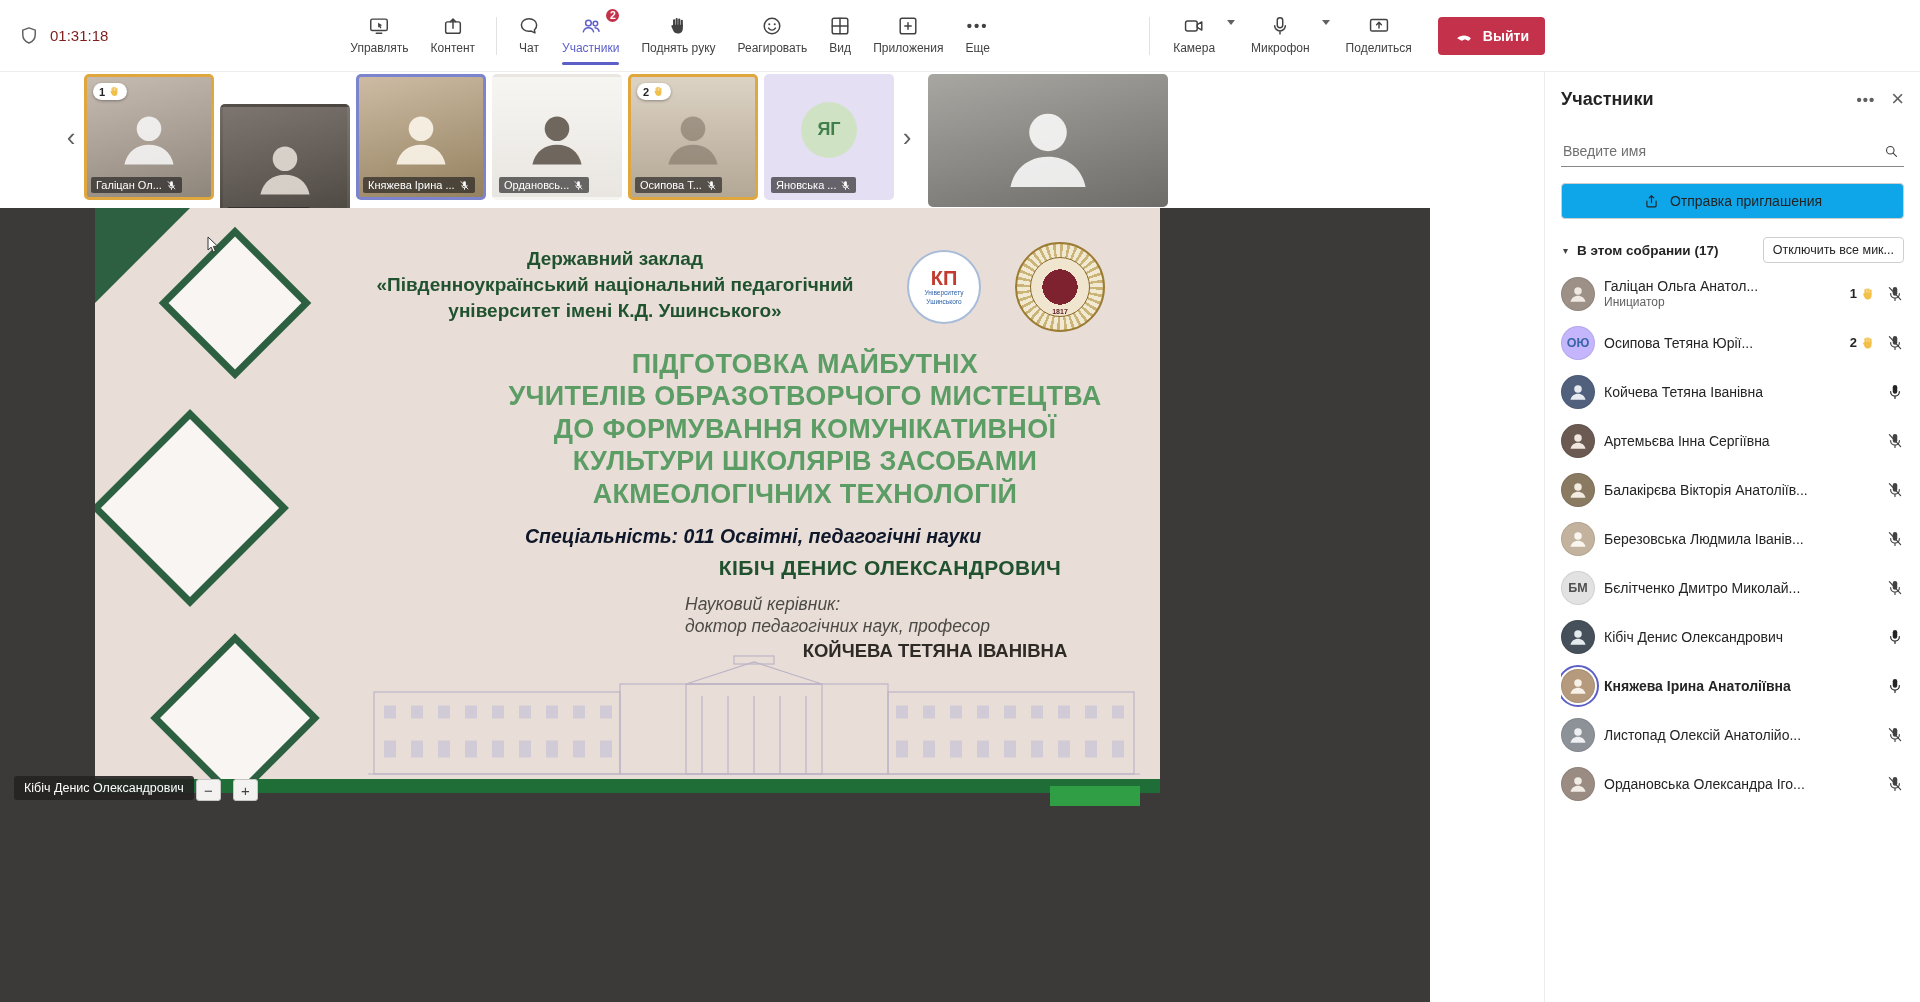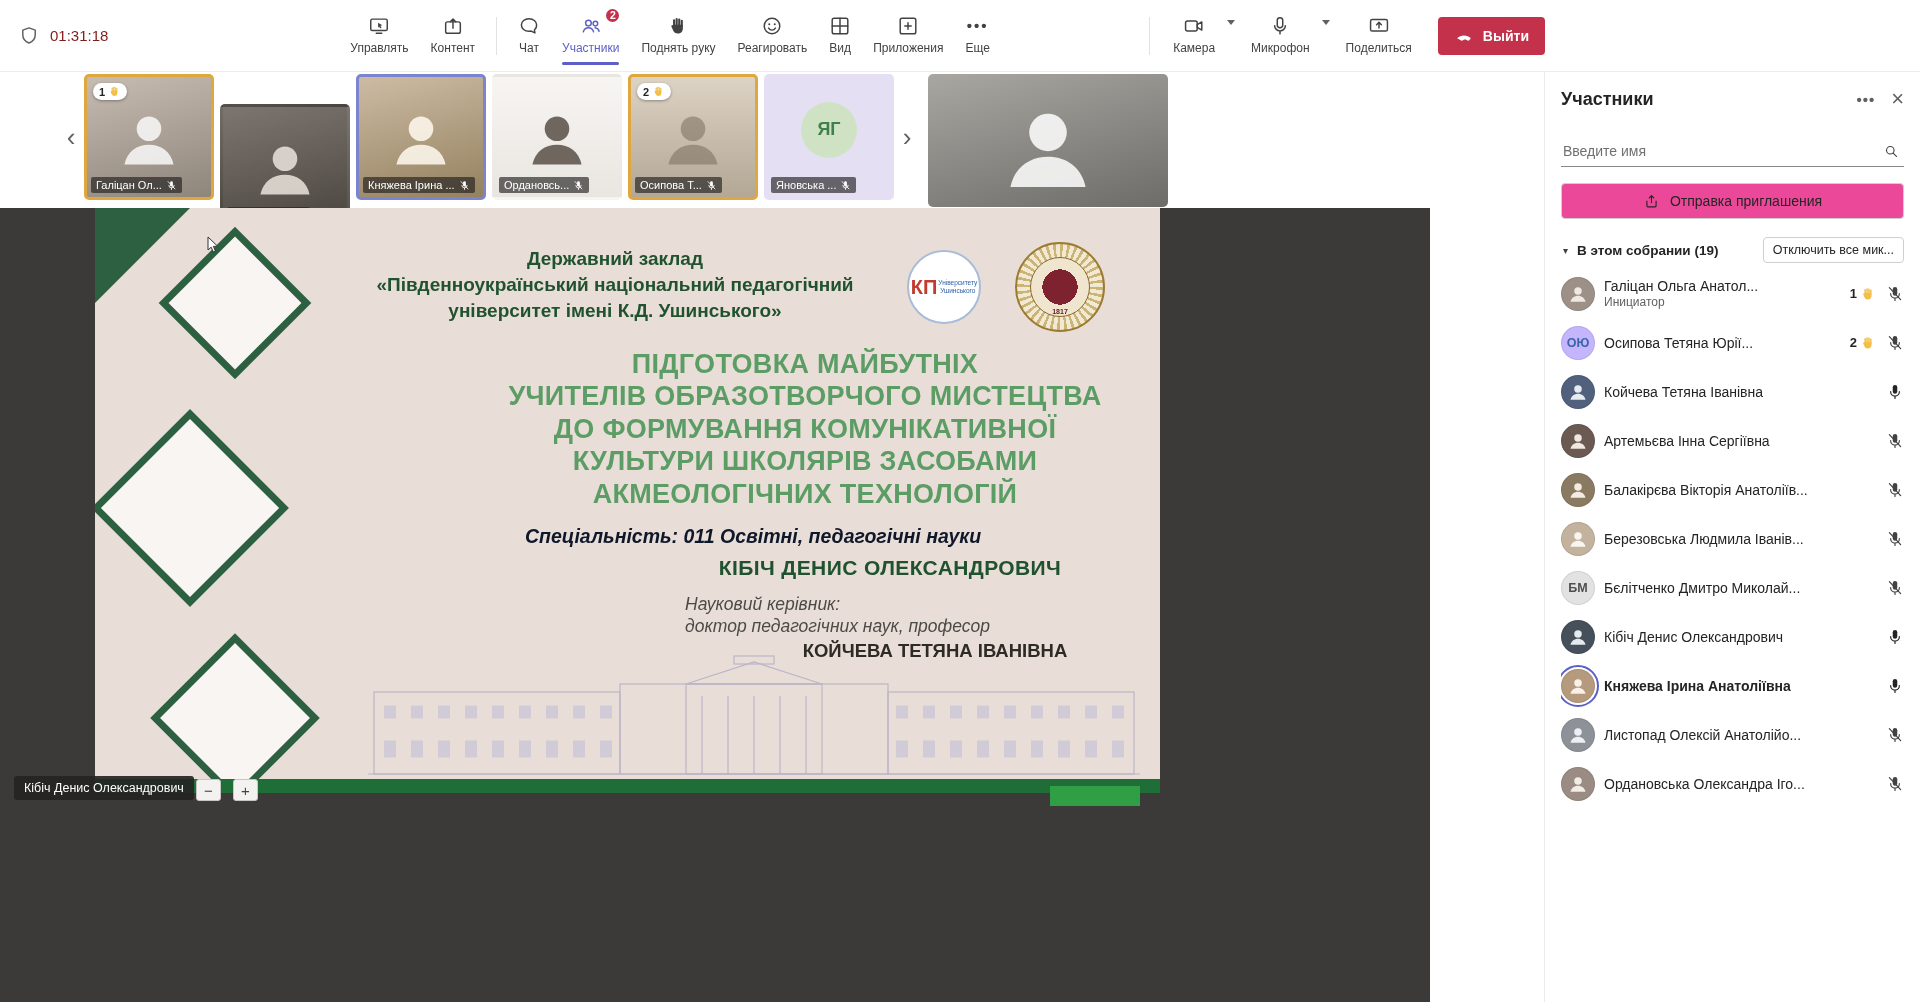--- a/index.html
+++ b/index.html
@@ -66,21 +66,21 @@
   .d1{left:86px;top:41px;width:108px;height:108px}
   .d2{left:25px;top:230px;width:140px;height:140px}
   .d3{left:80px;top:450px;width:120px;height:120px}
   .inst{left:240px;top:38px;width:560px;text-align:center;font-weight:bold;font-size:19px;line-height:1.38;color:#20522f;white-space:pre-line}
   .s-title{left:360px;top:140px;width:700px;text-align:center;font-weight:bold;font-size:27px;line-height:1.2;letter-spacing:.3px;color:#5b9d65;white-space:pre-line}
   .s-spec{left:430px;top:317px;width:660px;text-align:left;font-style:italic;font-weight:bold;font-size:19.5px;color:#0f172a}
   .s-author{left:500px;top:348px;width:590px;text-align:center;font-weight:bold;font-size:21px;letter-spacing:.4px;color:#20522f}
   .s-adv{left:590px;top:386px;width:500px;font-style:italic;font-size:17.5px;line-height:1.25;color:#4b4a45;white-space:pre-line}
   .s-advname{left:590px;top:432px;width:500px;text-align:center;font-weight:bold;font-size:18.5px;color:#2e2b27}
   .logo-kp{left:812px;top:42px;width:74px;height:74px;border-radius:50%;background:#fff;border:2px solid #a8bcd9;
-    display:flex;flex-direction:row;align-items:center;justify-content:center;gap:1px}
+    display:flex;flex-direction:column;align-items:center;justify-content:center;gap:1px}
   .logo-kp .kp{color:#c23b2e;font-weight:bold;font-size:20px;line-height:1}
   .logo-kp .cap{color:#2b5ea7;font-size:6.5px;line-height:1.3;text-align:center;white-space:pre-line}
   .emblem{left:920px;top:34px;width:90px;height:90px;border-radius:50%;border:2px solid #9c7b33;
     background:radial-gradient(circle,#7e2230 0 29%,#f0e6d0 29% 48%,rgba(0,0,0,0) 48%),
                repeating-conic-gradient(#cbb477 0deg 4deg,#f2e9d3 4deg 10deg)}
   .emblem::after{content:"";position:absolute;inset:13px;border-radius:50%;border:1.5px solid #8a6a2c}
   .emblem-year{position:absolute;left:0;right:0;bottom:15px;text-align:center;font-size:7px;font-weight:bold;color:#5e1c22}
   .building{left:273px;top:446px;width:772px;height:124px}
   .slide-bar{left:0;right:0;bottom:0;height:14px;background:#1f6e38}
   .cursor{left:112px;top:28px}
@@ -97,21 +97,21 @@
   .sb-header{display:flex;align-items:center;margin-top:16px}
   .sb-title{font-size:18px;font-weight:bold;flex:1}
   .sb-hicons{display:flex;align-items:center;gap:16px;color:#616161}
   .sb-more{font-size:15px;font-weight:bold;letter-spacing:1px}
   .sb-close{font-size:22px;line-height:1}
   .sb-search{margin-top:26px;position:relative}
   .sb-search input{width:100%;border:0;border-bottom:1.5px solid #8a8886;padding:7px 28px 7px 2px;font-size:14px;
     font-family:inherit;outline:none;color:#242424;background:#fff}
   .sb-search input::placeholder{color:#707070}
   .search-icon{position:absolute;right:4px;top:7px;width:17px;height:17px;color:#424242}
-  .invite-btn{margin-top:16px;height:36px;border:1px solid #d1cfcd;border-radius:4px;background:#ec4899;
+  .invite-btn{margin-top:16px;height:36px;border:1px solid #d1cfcd;border-radius:4px;background:#0ea5e9;
     display:flex;align-items:center;justify-content:center;gap:10px;font-size:14px;color:#242424}
   .invite-btn svg{width:17px;height:17px}
   .sb-section{display:flex;align-items:center;gap:7px;margin-top:18px}
   .sec-chev{font-size:10px;color:#424242;padding:2px}
   .sec-label{font-size:13.5px;font-weight:bold;flex:1;white-space:nowrap;overflow:hidden}
   .muteall-btn{border:1px solid #d1cfcd;border-radius:4px;background:#fff;font-size:12.5px;padding:5px 9px;color:#242424;white-space:nowrap}
   .plist{margin-top:6px;flex:1;overflow:hidden}
   .prow{display:flex;align-items:center;gap:9px;height:49px}
   .pavatar{width:34px;height:34px;border-radius:50%;flex:0 0 auto;position:relative;
     display:flex;align-items:center;justify-content:center;font-size:12.5px;font-weight:bold;box-shadow:inset 0 0 0 1px rgba(0,0,0,.08)}
@@ -475,21 +475,21 @@
       <button class="invite-btn">
         <svg viewBox="0 0 24 24">
             <path class="sv" d="M12 13.5V4M8.8 7 12 3.8 15.2 7"></path>
             <path class="sv" d="M5.5 11.5v6.6c0 .8.6 1.4 1.4 1.4h10.2c.8 0 1.4-.6 1.4-1.4v-6.6"></path>
           </svg>
         <span>Отправка приглашения</span>
       </button>
 
       <div class="sb-section">
         <button class="sec-chev">▾</button>
-        <span class="sec-label">В этом собрании (19)</span>
+        <span class="sec-label">В этом собрании (17)</span>
         <button class="muteall-btn">Отключить все мик...</button>
       </div>
 
       <div class="plist">
 
           <div class="prow">
             <div class="pavatar" style="background: rgb(156, 144, 135); color: rgb(239, 233, 226);">
 
               <svg viewBox="0 0 24 24">
                 <circle class="fl" cx="12" cy="8.6" r="4.1"></circle>

